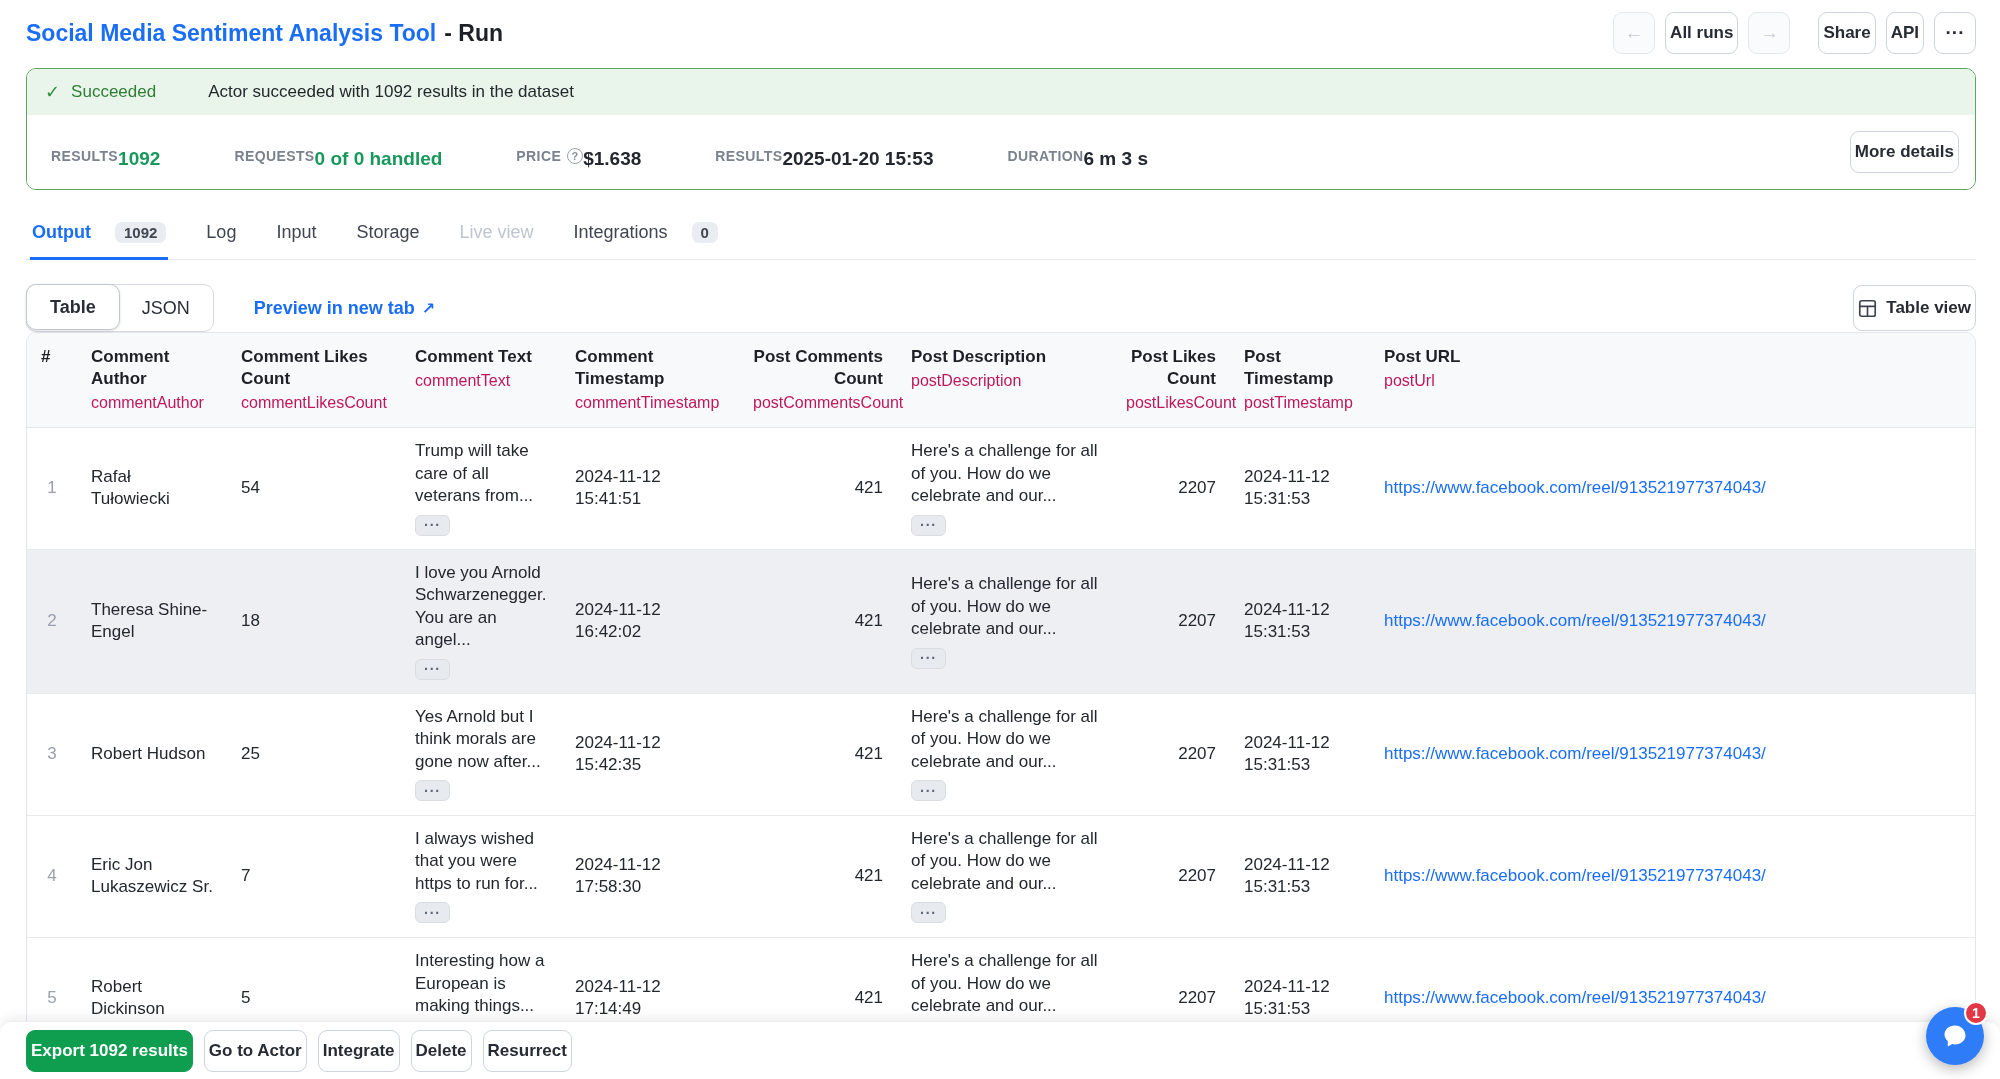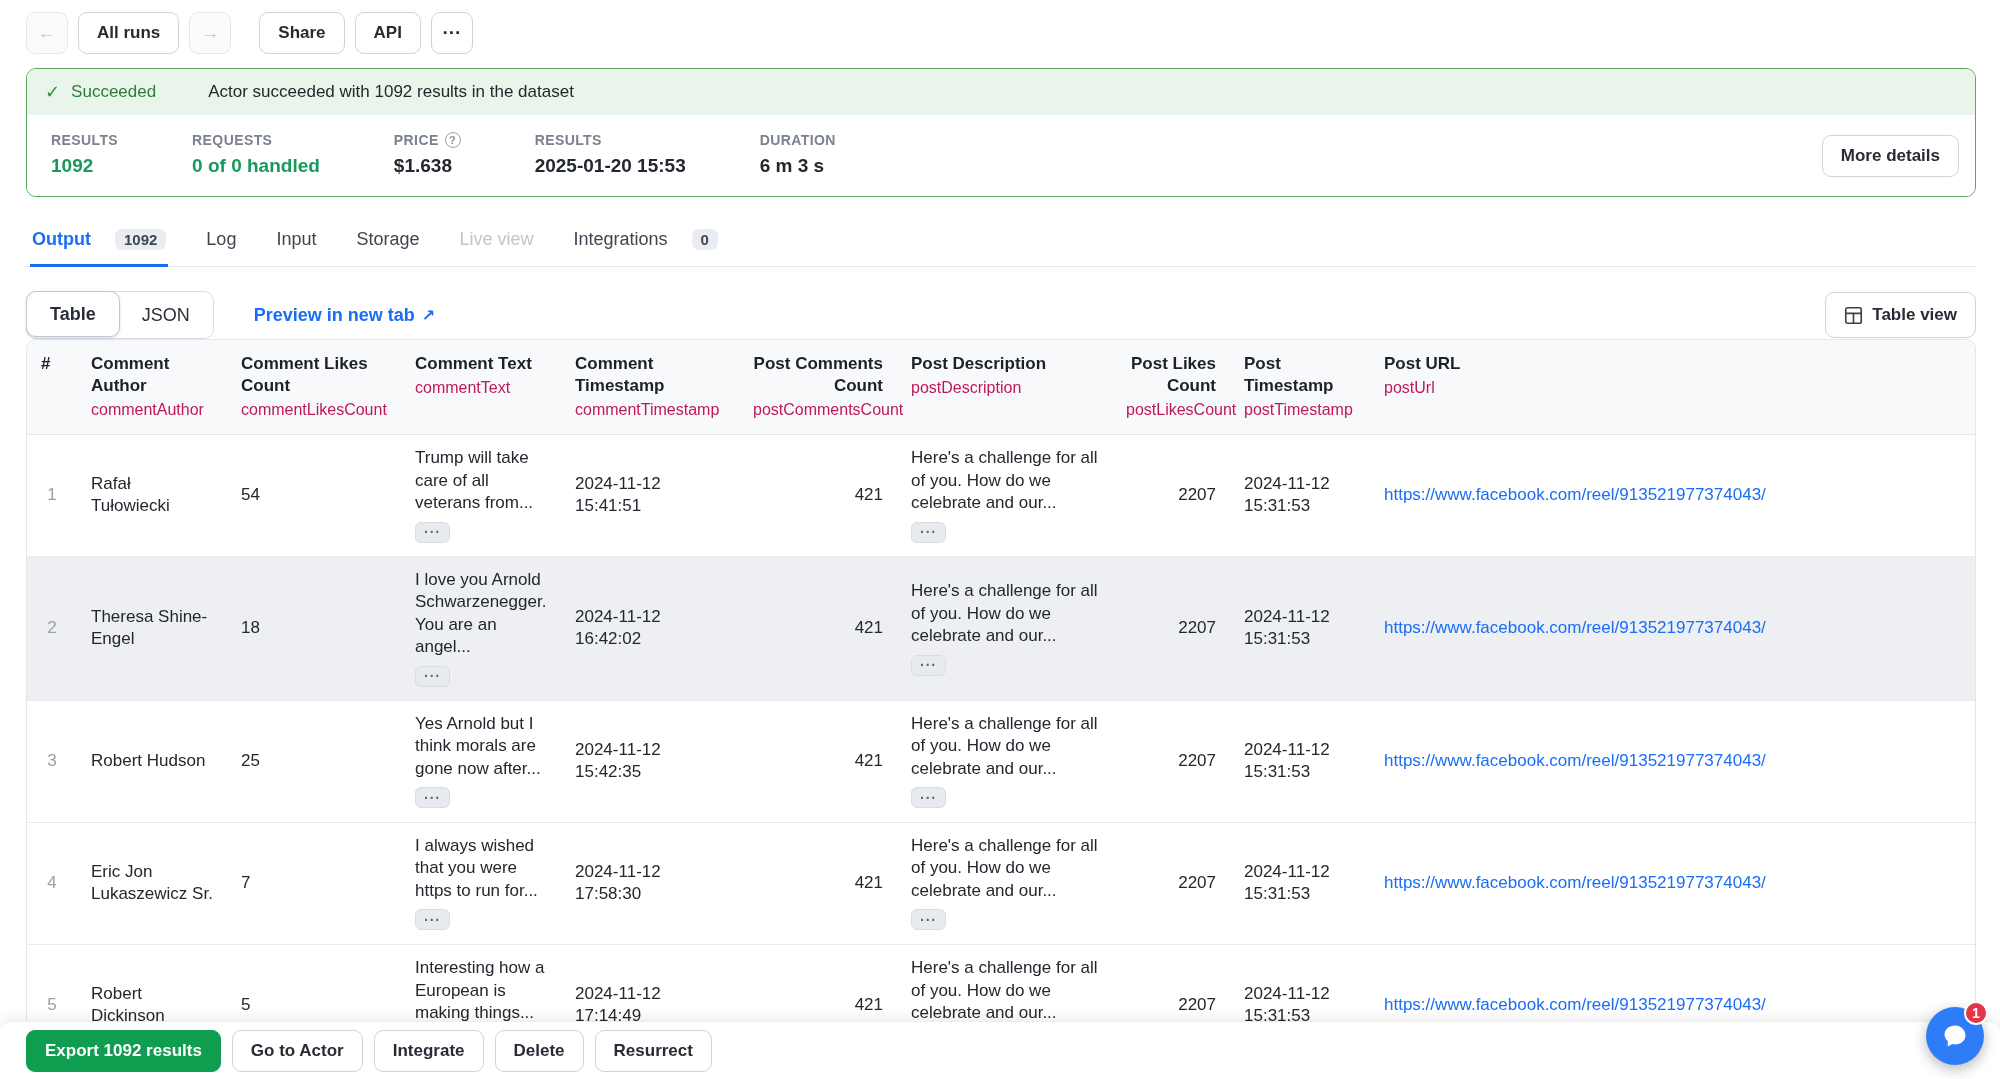--- a/index.html
+++ b/index.html
@@ -12,36 +12,36 @@
   .page { position: relative; width: 2000px; height: 1079px; }
 
   
   .topbar { display: flex; align-items: center; justify-content: space-between; padding: 12px 24px 12px 26px; }
   .title { font-size: 23px; font-weight: 700; display: flex; align-items: baseline; }
   .title-link { color: #1a6ef5; cursor: pointer; text-decoration: none; }
   .title-suffix { color: #1d2127; margin-left: 8px; }
   .topbar-actions { display: flex; align-items: center; gap: 10px; }
   .btn {
     display: inline-flex; align-items: center; justify-content: center; gap: 9px;
-    height: 42px; padding: 0 18px; background: #fff; border: 1px solid #cfd4db;
+    height: 42px; padding: 0 4px; background: #fff; border: 1px solid #cfd4db;
     border-radius: 9px; font-size: 17px; font-weight: 600; color: #272c34;
     cursor: pointer; font-family: inherit; white-space: nowrap;
   }
   .iconbtn { width: 42px; padding: 0; font-size: 19px; }
   .iconbtn.disabled { color: #c3c8d0; border-color: #e4e7eb; background: #fafbfc; }
   .actions-gap { width: 8px; }
 
   
   .status-card { margin: 2px 24px 0 26px; border: 1px solid #5aa65f; border-radius: 10px; overflow: hidden; background:#fff; }
   .status-head { display: flex; align-items: center; background: #e9f5ea; padding: 12px 18px; }
   .status-check { color: #2f8f3e; font-size: 18px; font-weight: 700; margin-right: 11px; }
   .status-label { color: #2f7d35; font-size: 17px; font-weight: 500; }
   .status-message { color: #23272e; font-size: 17px; margin-left: 52px; }
   .status-body { position: relative; display: flex; align-items: flex-start; gap: 74px; background: #fff; padding: 17px 22px 19px 24px; }
-  .stat { display: flex; flex-direction: column; }
+  .stat { display: flex; flex-direction: row; margin-top: 9px; }
   .stat-label { font-size: 14px; letter-spacing: .4px; color: #7a828d; font-weight: 600; display: flex; align-items: center; }
   .stat-value { margin-top: 7px; font-size: 19px; font-weight: 600; color: #23272e; }
   .stat-value.green { color: #18995b; cursor: pointer; }
   .info-circle {
     display: inline-flex; align-items: center; justify-content: center;
     width: 16px; height: 16px; border: 1.5px solid #9aa1ab; border-radius: 50%;
     font-size: 11px; color: #8a919c; margin-left: 6px; font-weight: 700; cursor: pointer;
   }
   .more-details-btn { position: absolute; right: 16px; top: 50%; transform: translateY(-50%); margin-left: 32px; }
 
@@ -104,20 +104,24 @@
     border-radius: 12px; background: #e23744; color: #fff; font-size: 14px; font-weight: 700;
     display: flex; align-items: center; justify-content: center; border: 2px solid #fff;
   }
 </style>
 </head>
 <body>
 
 <div class="page">
 
   <header class="topbar">
+    <h1 class="title">
+      <a class="title-link">Social Media Sentiment Analysis Tool</a>
+      <span class="title-suffix">- Run</span>
+    </h1>
     <div class="topbar-actions">
       <button class="btn iconbtn disabled">
         <span>←</span>
       </button>
       <button class="btn">All runs</button>
       <button class="btn iconbtn disabled">
         <span>→</span>
       </button>
       <span class="actions-gap"></span>
       <button class="btn">Share</button>

